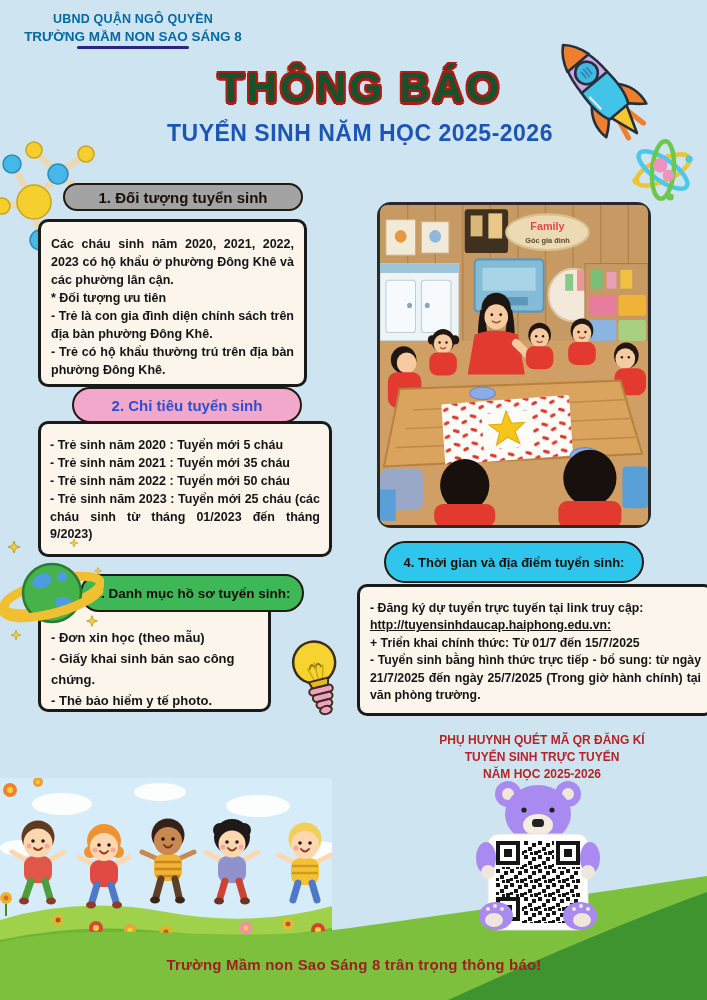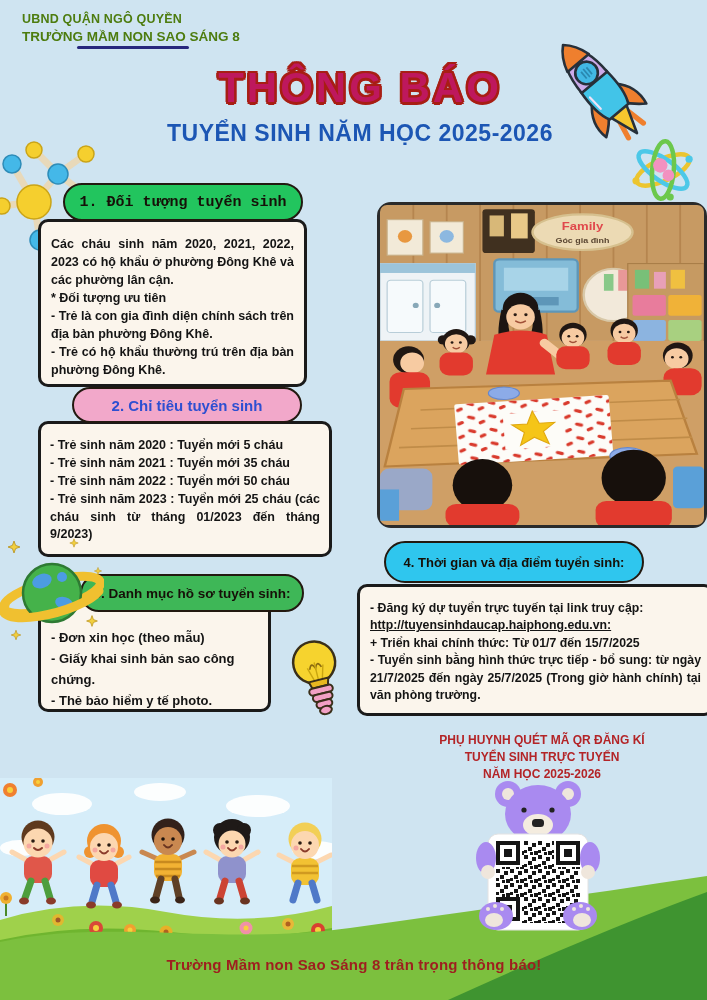--- a/index.html
+++ b/index.html
@@ -1,38 +1,38 @@
 <!DOCTYPE html>
 <html><head>
 <meta charset="utf-8">
 <style>
   html,body{margin:0;padding:0;background:#8fa6b5;}
   .poster{position:relative;width:707px;height:1000px;background:#cfe4f1;overflow:hidden;
           font-family:"Liberation Sans","DejaVu Sans",sans-serif;}
   svg{display:block;}
 
   
-  .header{position:absolute;left:22px;top:12px;width:222px;
-          color:#4d7c0f;font-weight:bold;z-index:2;}
+  .header{position:absolute;left:22px;top:12px;width:222px;text-align:center;
+          color:#0369a1;font-weight:bold;z-index:2;}
   .header .l1{font-size:12.5px;letter-spacing:.2px;}
   .header .l2{font-size:13.5px;margin-top:3px;}
   .header .hr{height:2.5px;background:#27277d;width:112px;margin:2px auto 0;border-radius:2px;}
 
   
   .title{position:absolute;left:134px;top:64px;width:452px;text-align:center;z-index:2;}
-  .title .main{font-size:42px;font-weight:bold;color:#be185d;letter-spacing:3px;
+  .title .main{font-size:42px;font-weight:bold;color:#14532d;letter-spacing:3px;
     text-shadow:-2px -2px 0 #a81e14,2px -2px 0 #a81e14,-2px 2px 0 #a81e14,2px 2px 0 #a81e14,
                  0 -2.5px 0 #a81e14,0 2.5px 0 #a81e14,-2.5px 0 0 #a81e14,2.5px 0 0 #a81e14;}
   .title .sub{font-size:23px;font-weight:bold;color:#1c56b4;margin-top:8px;letter-spacing:.5px;}
 
   
   .pill{position:absolute;border:2.5px solid #221910;border-radius:26px;display:flex;
         align-items:center;justify-content:center;font-weight:bold;color:#161008;z-index:4;
         box-sizing:border-box;text-align:center;}
-  .pill1{left:63px;top:183px;width:240px;height:38px;background:#22c55e;font-size:15px;font-family:Liberation Mono, monospace;}
+  .pill1{left:63px;top:183px;width:240px;height:28px;background:#a3a3a3;font-size:15px;}
   .pill2{left:72px;top:387px;width:230px;height:36px;background:#f2a8ca;color:#2d4fd1;font-size:15px;}
   .pill3{left:80px;top:574px;width:224px;height:38px;background:#3eb757;font-size:13.5px;}
   .pill4{left:384px;top:541px;width:260px;height:42px;background:#2fc6ee;font-size:13px;}
 
   
   .box{position:absolute;background:#fbf5ec;border:3px solid #1a1a1a;border-radius:10px;
        color:#141414;font-weight:bold;box-sizing:border-box;z-index:3;}
   .box p{margin:0;}
   .box1{left:38px;top:219px;width:269px;height:168px;padding:13px 10px 0;
         font-size:12.5px;line-height:1.44;text-align:justify;}
@@ -44,21 +44,21 @@
         font-size:12.3px;line-height:1.42;text-align:justify;}
   .link-line{text-decoration:underline;}
 
   
   .qr-note{position:absolute;left:402px;top:732px;width:280px;text-align:center;
            color:#b32427;font-weight:bold;font-size:12px;line-height:1.4;z-index:3;}
   .footer-text{position:absolute;left:94px;top:956px;width:520px;text-align:center;
            color:#9e1f1f;font-weight:bold;font-size:15px;z-index:8;letter-spacing:.2px;}
 
   
-  .photo-frame{position:absolute;left:377px;top:202px;width:330px;height:326px;background:#fff;
+  .photo-frame{position:absolute;left:377px;top:202px;width:274px;height:326px;background:#fff;
        border:3px solid #2a2a2a;border-radius:14px;box-sizing:border-box;z-index:3;}
   .photo-frame svg{width:100%;height:100%;border-radius:7px;}
 
   
   .deco{position:absolute;}
   .rocket{left:560px;top:28px;width:80px;height:122px;transform:rotate(-40deg);z-index:2;}
   .atom{left:627px;top:133px;width:72px;height:74px;z-index:2;}
   .molecule{left:-6px;top:140px;width:104px;height:128px;z-index:2;}
   .planet{left:0px;top:533px;width:104px;height:116px;z-index:5;}
   .bulb{left:286px;top:632px;width:64px;height:92px;transform:rotate(-14deg);z-index:5;}

